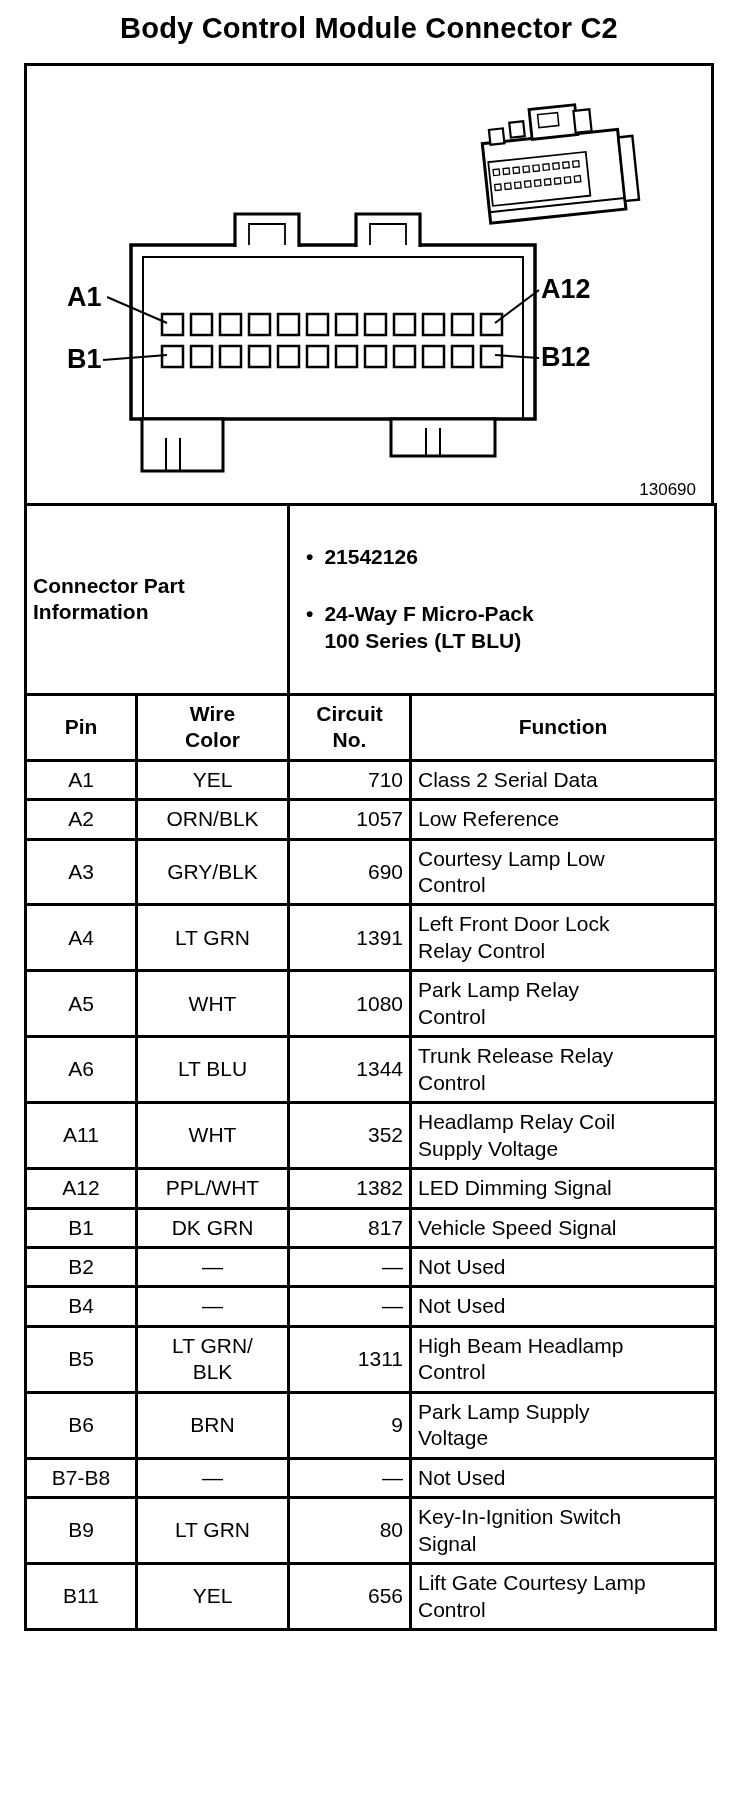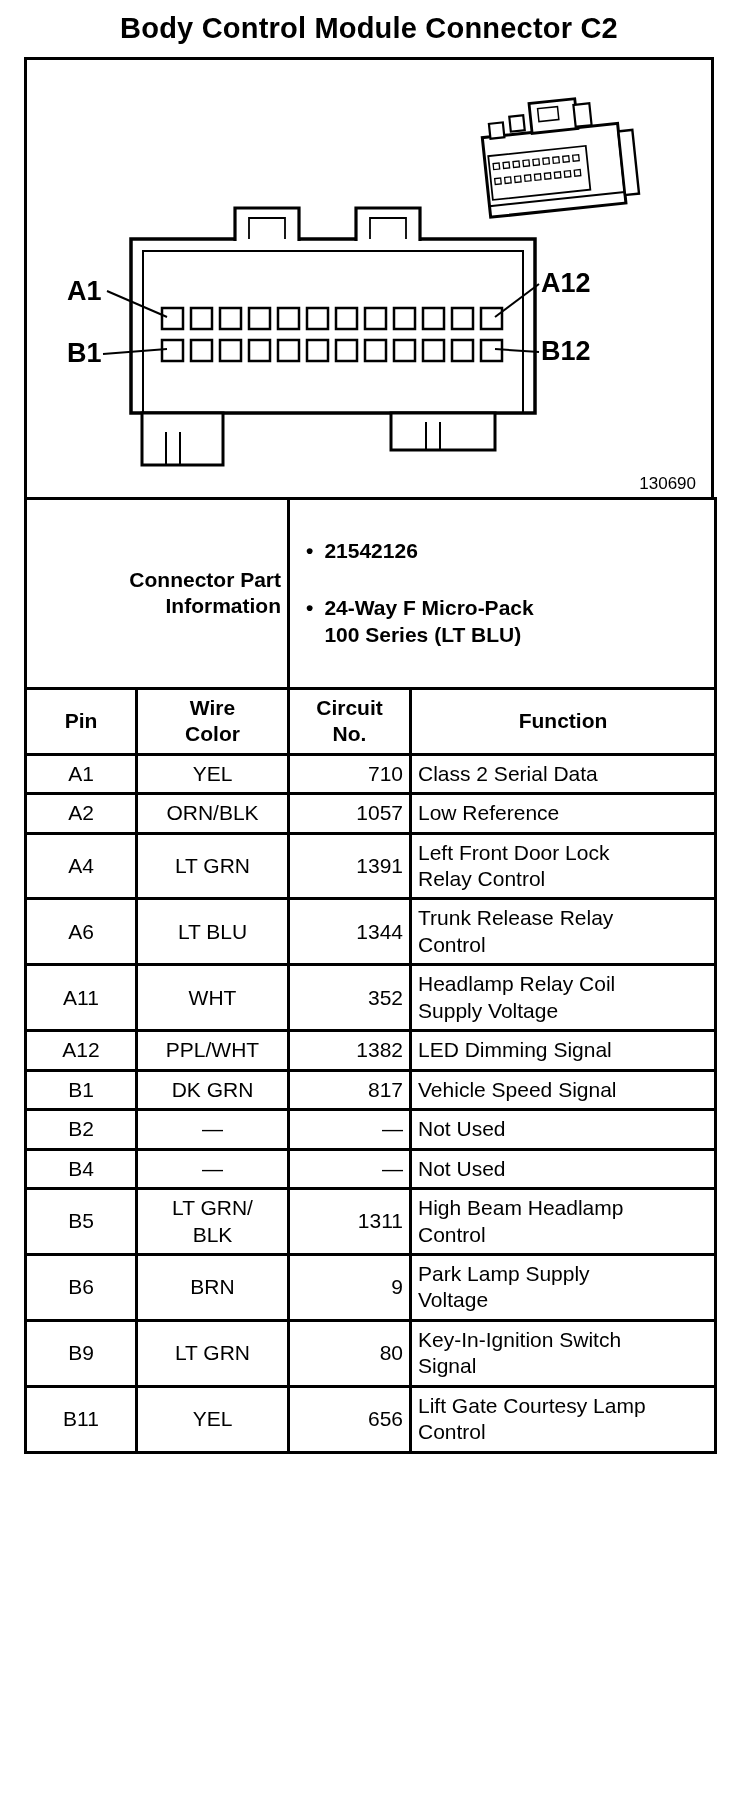--- a/index.html
+++ b/index.html
@@ -8,21 +8,21 @@
     min-height: 1812px;
     background: #ffffff;
     color: #000000;
     font-family: "Liberation Sans", sans-serif;
   }
   .page { padding: 12px 0 0 24px; }
   .content { width: 690px; }
 
   .title {
     width: 690px;
-    margin: 0 0 12px 0;
+    margin: 0 0 18px 0;
     font-size: 29px;
     font-weight: bold;
     text-align: center;
     letter-spacing: 0.2px;
   }
 
   .figure-box {
     width: 690px;
     height: 443px;
     border: 3px solid #000;
@@ -48,21 +48,21 @@
     overflow: hidden;
   }
   .pin-table th { font-weight: bold; text-align: center; }
   .col-pin     { width: 111px; text-align: center; margin-top: 45px; }
   .col-wire    { width: 152px; text-align: center; }
   .col-circuit { width: 122px; text-align: right; }
   .col-fn      { width: 305px; text-align: left; padding-left: 9px; }
 
   td.info-head {
     font-weight: bold;
-    text-align: right;
+    text-align: left;
     font-size: 21px;
   }
   td.info-bullets { font-weight: bold; padding: 10px 8px 10px 16px; }
   .bullet-item { display: flex; gap: 11px; align-items: flex-start; margin: 2px 0; }
   .bullet { font-size: 21px; line-height: 1.26; }
   .bullet-text { white-space: pre-line; }
 
   
   svg text { font-family: "Liberation Sans", sans-serif; }
   .callout-label { font-size: 27px; font-weight: bold; fill: #000; }
@@ -213,27 +213,41 @@
             <td class="col-circuit">710</td>
             <td class="col-fn">Class 2 Serial Data</td>
           </tr>
           <tr>
             <td class="col-pin">A2</td>
             <td class="col-wire">ORN/BLK</td>
             <td class="col-circuit">1057</td>
             <td class="col-fn">Low Reference</td>
           </tr>
           <tr>
+            <td class="col-pin">A3</td>
+            <td class="col-wire">GRY/BLK</td>
+            <td class="col-circuit">690</td>
+            <td class="col-fn">Courtesy Lamp Low
+Control</td>
+          </tr>
+          <tr>
             <td class="col-pin">A4</td>
             <td class="col-wire">LT GRN</td>
             <td class="col-circuit">1391</td>
             <td class="col-fn">Left Front Door Lock
 Relay Control</td>
           </tr>
           <tr>
+            <td class="col-pin">A5</td>
+            <td class="col-wire">WHT</td>
+            <td class="col-circuit">1080</td>
+            <td class="col-fn">Park Lamp Relay
+Control</td>
+          </tr>
+          <tr>
             <td class="col-pin">A6</td>
             <td class="col-wire">LT BLU</td>
             <td class="col-circuit">1344</td>
             <td class="col-fn">Trunk Release Relay
 Control</td>
           </tr>
           <tr>
             <td class="col-pin">A11</td>
             <td class="col-wire">WHT</td>
             <td class="col-circuit">352</td>
@@ -273,20 +287,26 @@
 Control</td>
           </tr>
           <tr>
             <td class="col-pin">B6</td>
             <td class="col-wire">BRN</td>
             <td class="col-circuit">9</td>
             <td class="col-fn">Park Lamp Supply
 Voltage</td>
           </tr>
           <tr>
+            <td class="col-pin">B7-B8</td>
+            <td class="col-wire">—</td>
+            <td class="col-circuit">—</td>
+            <td class="col-fn">Not Used</td>
+          </tr>
+          <tr>
             <td class="col-pin">B9</td>
             <td class="col-wire">LT GRN</td>
             <td class="col-circuit">80</td>
             <td class="col-fn">Key-In-Ignition Switch
 Signal</td>
           </tr>
           <tr>
             <td class="col-pin">B11</td>
             <td class="col-wire">YEL</td>
             <td class="col-circuit">656</td>

